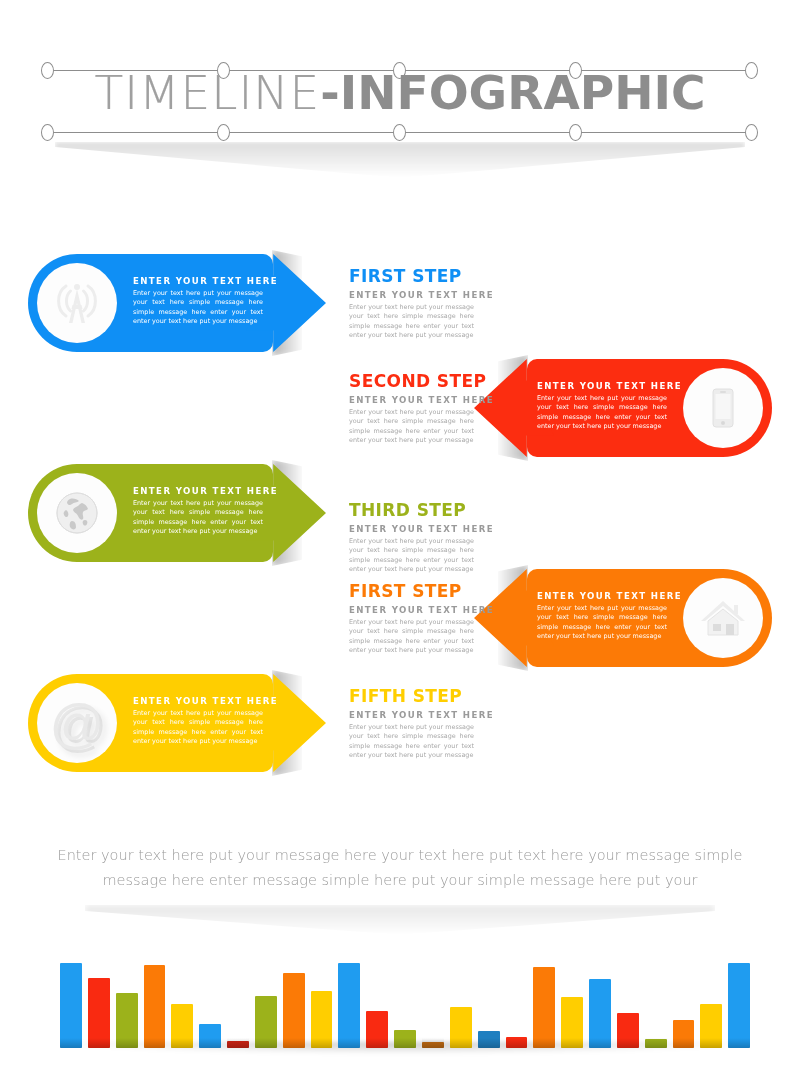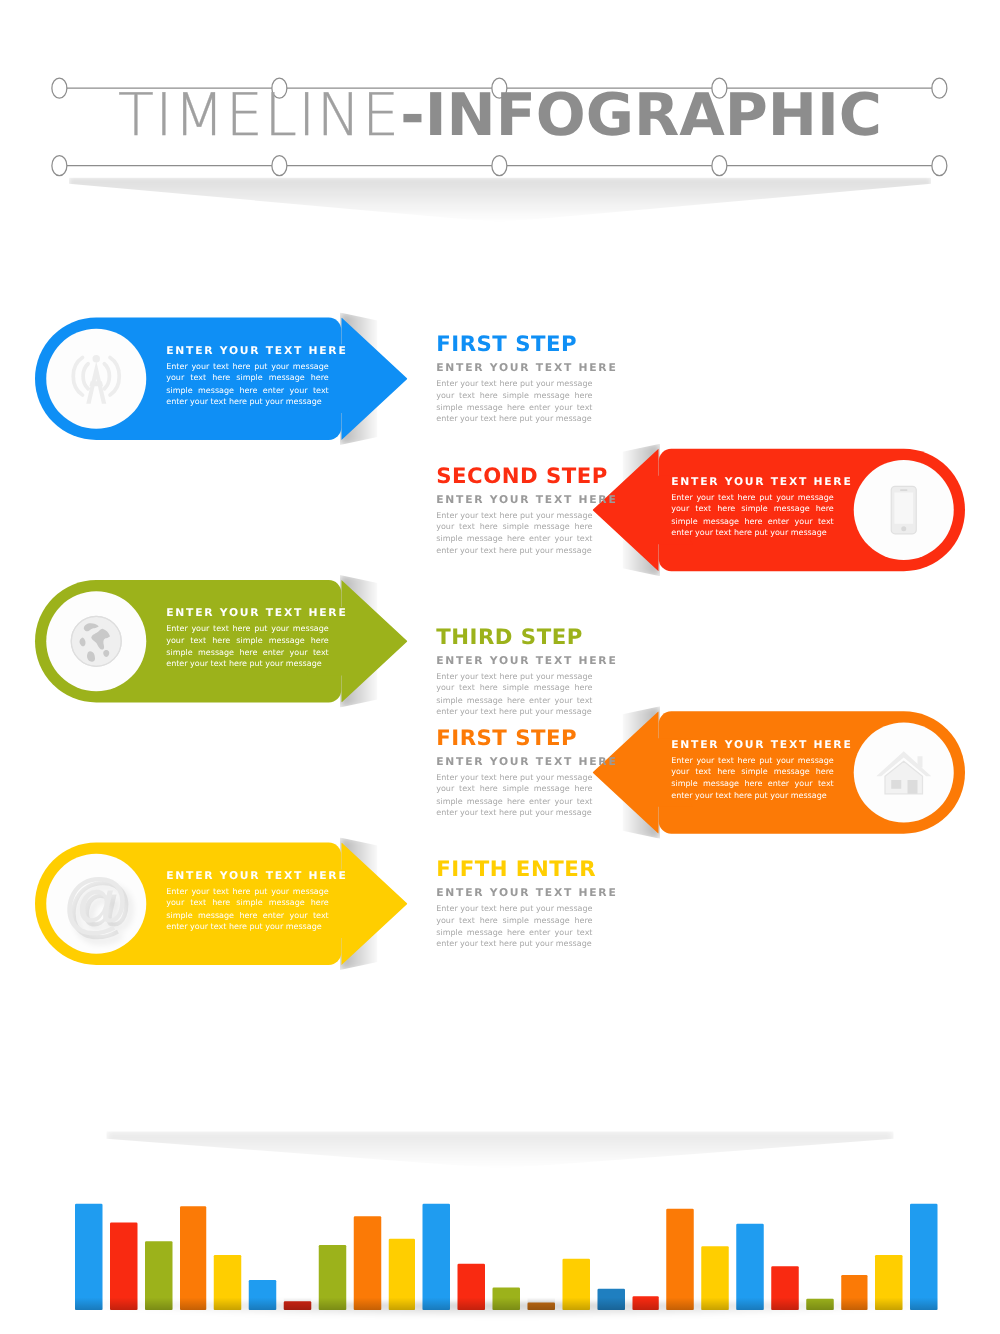--- a/index.html
+++ b/index.html
@@ -438,26 +438,27 @@
       <div class="head" style="background:#ffce00;"></div>
       <div class="icon-bubble" style="left:9px;">
         <span class="glyph">@</span>
       </div>
       <div class="banner-text" style="left:105px;">
         <div class="hd">ENTER  YOUR  TEXT  HERE</div>
         <div class="bd">Enter your text here put your message your text here simple message here simple message here enter your text enter your text here put your message</div>
       </div>
     </div>
     <div class="caption" style="left:349px;">
-      <div class="step-title" style="color:#ffce00;">FIFTH ENTER</div>
+      <div class="step-title" style="color:#ffce00;">FIFTH STEP</div>
       <div class="hd">ENTER  YOUR  TEXT  HERE</div>
       <div class="bd">Enter your text here put your message your text here simple message here simple message here enter your text enter your text here put your message</div>
     </div>
   </div>
 
+  <div id="bottom-paragraph">Enter your text here put your message here your text here put text here your message simple message here enter message simple here put your simple message here put your</div>
 
   <div id="bottom-fold"></div>
 
   <div id="chart">
     <div id="chart-ground"></div>
     <div id="bars">
         <div class="bar" style="height: 92%; background: rgb(31, 156, 240);"></div>
         <div class="bar" style="height: 76%; background: rgb(249, 42, 17);"></div>
         <div class="bar" style="height: 60%; background: rgb(156, 178, 27);"></div>
         <div class="bar" style="height: 90%; background: rgb(251, 122, 6);"></div>

